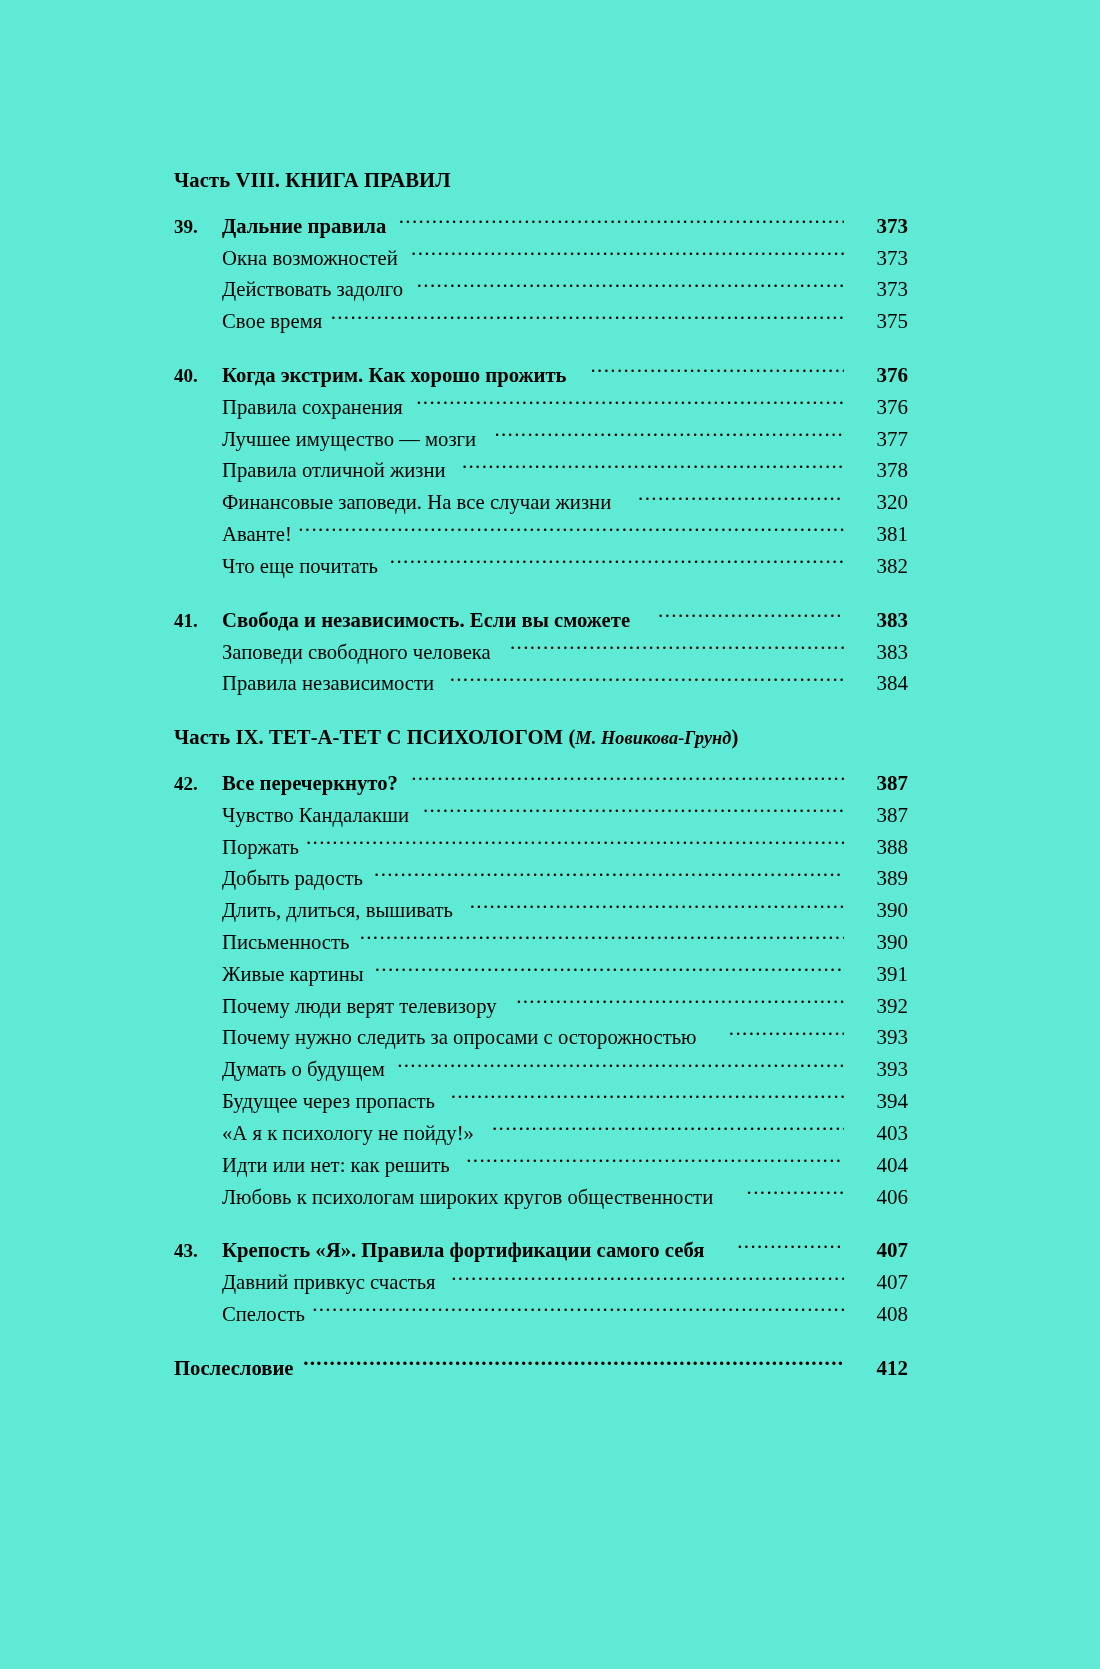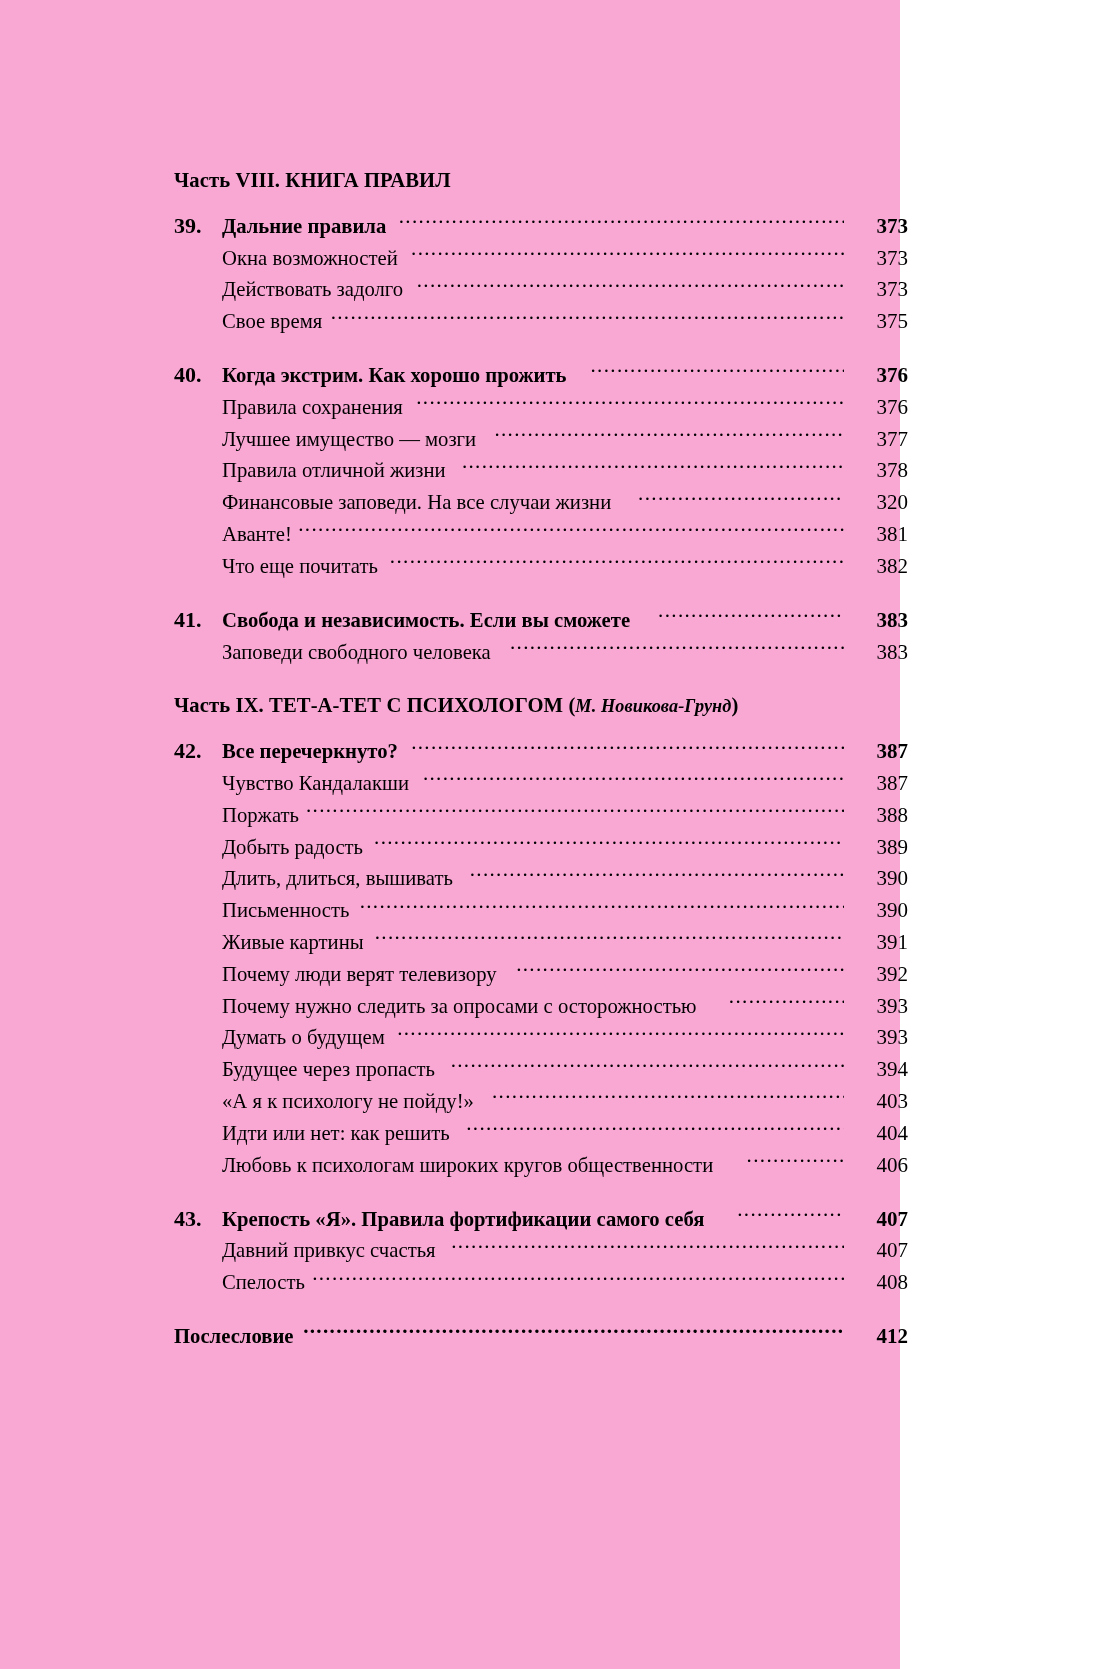--- a/index.html
+++ b/index.html
@@ -10,23 +10,23 @@
   body {
     width: 1100px;
     height: 1669px;
     font-family: "Liberation Serif", "DejaVu Serif", serif;
     color: #000000;
     overflow: hidden;
   }
 
   .page {
     position: relative;
-    width: 900px;
+    width: 1100px;
     height: 1669px;
-    background: #f9a8d4;
+    background: #5eead4;
     box-sizing: border-box;
   }
 
   .toc {
     position: absolute;
     left: 174px;
     top: 168px;
     width: 734px;
   }
 
@@ -59,21 +59,21 @@
     align-items: baseline;
     width: 100%;
     line-height: 1.42;
     white-space: nowrap;
   }
 
   .num {
     flex: 0 0 auto;
     width: 48px;
     font-weight: bold;
-    font-size: 22px;
+    font-size: 19px;
     text-align: left;
   }
 
   .title {
     flex: 0 0 auto;
     font-size: 22px;
     transform: scaleX(0.94);
     transform-origin: left center;
   }
 
@@ -212,20 +212,26 @@
         <span class="title">Свобода и независимость. Если вы сможете</span>
         <span class="leader"></span>
         <span class="pageno">383</span>
       </div>
       <div class="row sub">
         <span class="num"></span>
         <span class="title">Заповеди свободного человека</span>
         <span class="leader"></span>
         <span class="pageno">383</span>
       </div>
+      <div class="row sub">
+        <span class="num"></span>
+        <span class="title">Правила независимости</span>
+        <span class="leader"></span>
+        <span class="pageno">384</span>
+      </div>
     </div>
 
     <div class="part-heading" style="margin-top:26px;">
       <span>Часть IX. ТЕТ-А-ТЕТ С ПСИХОЛОГОМ (</span><span class="author">М. Новикова-Грунд</span><span>)</span>
     </div>
 
     <div class="group">
       <div class="row chapter">
         <span class="num">42.</span>
         <span class="title">Все перечеркнуто?</span>

